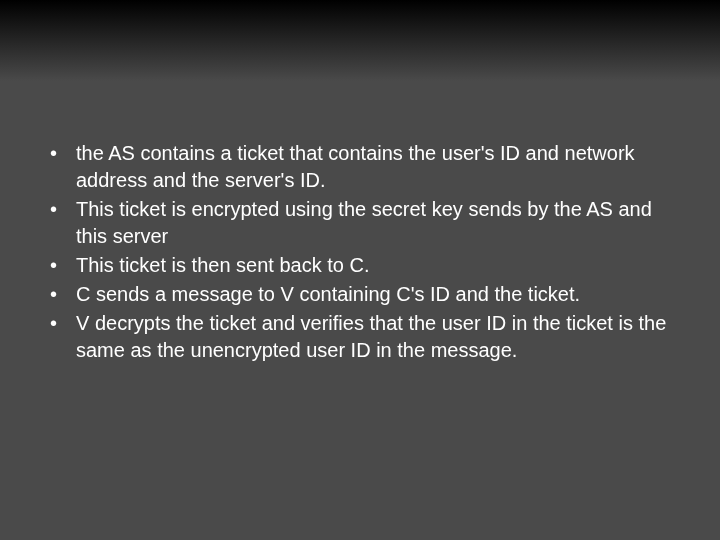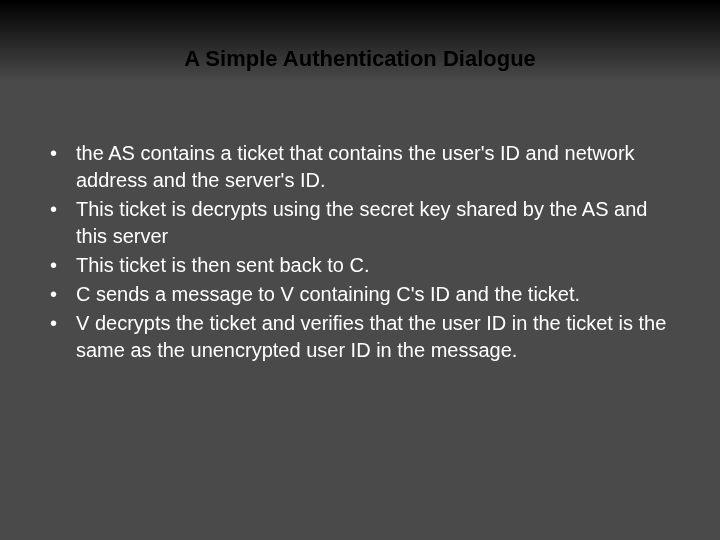--- a/index.html
+++ b/index.html
@@ -51,29 +51,28 @@
     padding-left: 2px;
   }
   .bullet-text {
     flex: 1;
   }
 </style>
 </head>
 <body>
 
 <div class="slide">
-  <div class="title">A Simple Authentication Dialogue</div>
   <div class="content">
     <div class="bullet-item">
       <div class="bullet-marker">•</div>
       <div class="bullet-text">the AS contains a ticket that contains the user's ID and network address and the server's ID.</div>
     </div>
     <div class="bullet-item">
       <div class="bullet-marker">•</div>
-      <div class="bullet-text">This ticket is decrypts using the secret key shared by the AS and this server</div>
+      <div class="bullet-text">This ticket is encrypted using the secret key sends by the AS and this server</div>
     </div>
     <div class="bullet-item">
       <div class="bullet-marker">•</div>
       <div class="bullet-text">This ticket is then sent back to C.</div>
     </div>
     <div class="bullet-item">
       <div class="bullet-marker">•</div>
       <div class="bullet-text">C sends a message to V containing C's ID and the ticket.</div>
     </div>
     <div class="bullet-item">

